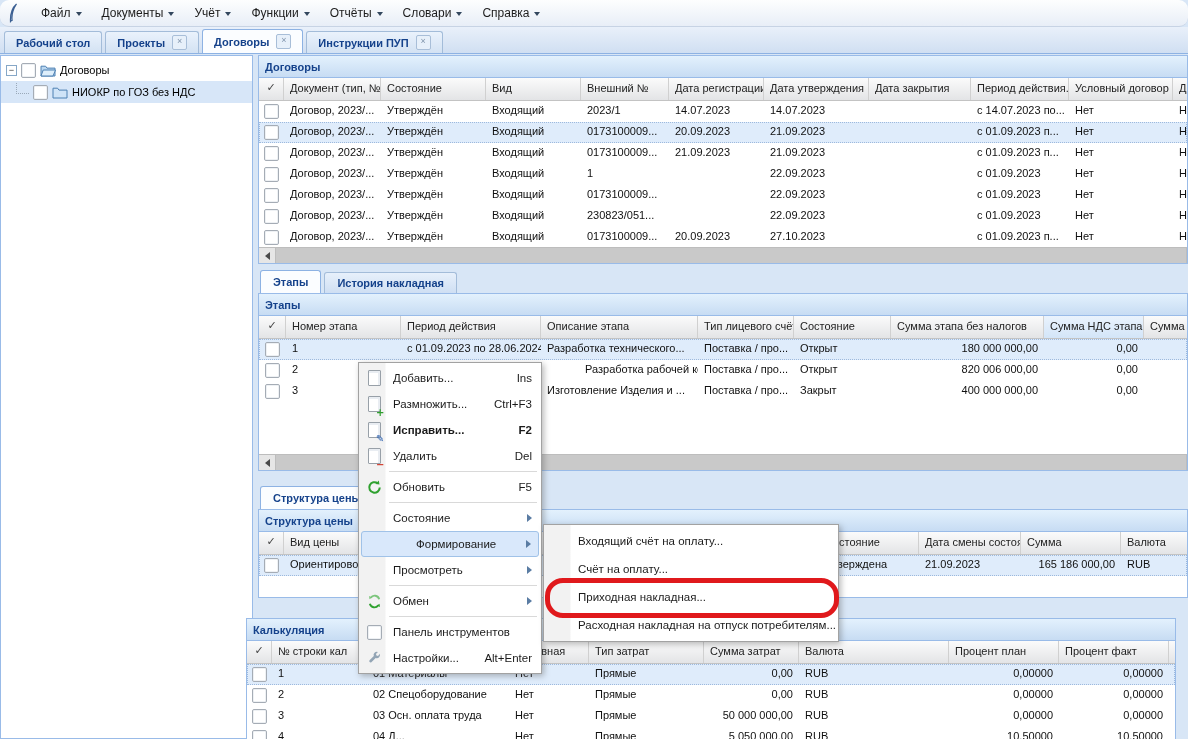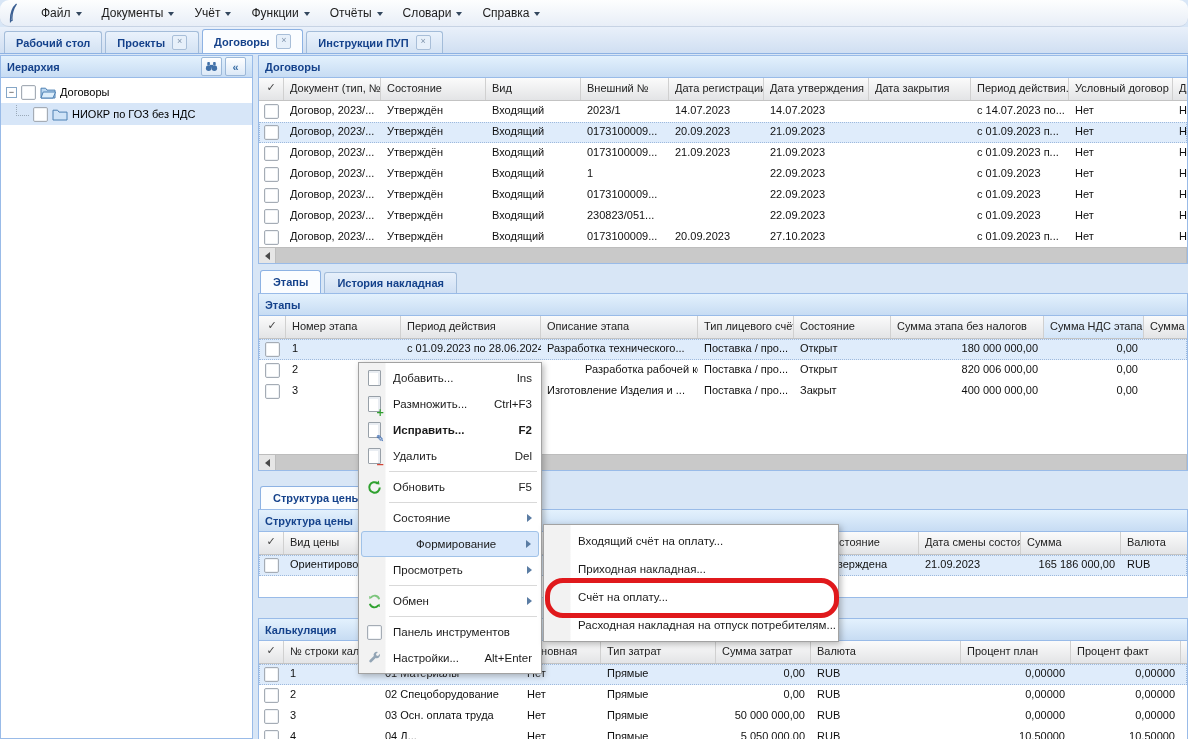--- a/index.html
+++ b/index.html
@@ -123,34 +123,20 @@
       <span>Договоры</span>
       <span class="closebox">×</span>
     </div>
     <div class="wtab">
       <span>Инструкции ПУП</span>
       <span class="closebox">×</span>
     </div>
   </div>
 
 <div class="panel" style="left:0;top:55px;width:253px;height:684px;">
-  <div class="ptitle">
-    <span>Иерархия</span>
-    <span class="sp"></span>
-    <span class="hbtn">
-        <svg width="13" height="11" viewBox="0 0 16 13">
-          <circle cx="4.5" cy="8.5" r="3.4" fill="#3f6fa8"></circle>
-          <circle cx="11.5" cy="8.5" r="3.4" fill="#3f6fa8"></circle>
-          <rect x="6" y="4.5" width="4" height="3.5" fill="#3f6fa8"></rect>
-          <rect x="2.8" y="1" width="3.2" height="4" rx="1" fill="#3f6fa8"></rect>
-          <rect x="10" y="1" width="3.2" height="4" rx="1" fill="#3f6fa8"></rect>
-        </svg>
-      </span>
-    <span class="hbtn">«</span>
-  </div>
   <div id="tree" style="padding-top:3px;">
       <div class="trow">
         <span class="ebox">−</span>
         <span class="cbx" style="margin: 0px;"></span>
         <span style="display: flex;">
           <svg width="16" height="13" viewBox="0 0 16 13">
             <path d="M1 12V2.2h4.6L7 4.1h8V12z" fill="#bcd8f1" stroke="#4d80b3"></path>
             <path d="M1 12l2.2-6h12.3L13 12z" fill="#ddeefb" stroke="#4d80b3"></path>
           </svg>
         </span>
@@ -407,21 +393,21 @@
           <div class="gc" style="width: 345px;"><span></span></div>
           <div class="gc" style="width: 100px;"><span>Утверждена</span></div>
           <div class="gc" style="width: 102px;"><span>21.09.2023</span></div>
           <div class="gc" style="width: 100px; text-align: right;"><span>165 186 000,00</span></div>
           <div class="gc" style="width: 68px;"><span>RUB</span></div>
         </div>
       </div>
     </div>
 </div>
 
-<div class="panel" style="left:258px;top:618px;width:930px;height:121px;border-bottom:none;">
+<div class="panel" style="left:246px;top:618px;width:930px;height:121px;border-bottom:none;">
   <div class="ptitle">
     <span>Калькуляция</span>
   </div>
   <div id="calc-grid">
       <div class="ghead">
         <div class="gh chk" style="width: 25px;">✓</div>
         <div class="gh" style="width: 95px;"><span>№ строки кал</span></div>
         <div class="gh" style="width: 142px;"><span></span></div>
         <div class="gh" style="width: 80px;"><span>Основная</span></div>
         <div class="gh" style="width: 115px;"><span>Тип затрат</span></div>
@@ -585,25 +571,25 @@
     </div>
   </div>
 
 <div class="menu menu2" id="sub-menu" style="left:543px;top:524px;width:296px;">
     <div class="mi">
       <span class="ic"></span>
       <span class="lbl">Входящий счёт на оплату...</span>
     </div>
     <div class="mi">
       <span class="ic"></span>
+      <span class="lbl">Счёт на оплату...</span>
+    </div>
+    <div class="mi">
+      <span class="ic"></span>
       <span class="lbl">Приходная накладная...</span>
     </div>
     <div class="mi">
       <span class="ic"></span>
-      <span class="lbl">Счёт на оплату...</span>
-    </div>
-    <div class="mi">
-      <span class="ic"></span>
       <span class="lbl">Расходная накладная на отпуск потребителям...</span>
     </div>
   </div>
 
 <div id="red-oval" style="left:545px;top:578px;width:284px;height:30px;"></div>
 
 </body></html>

